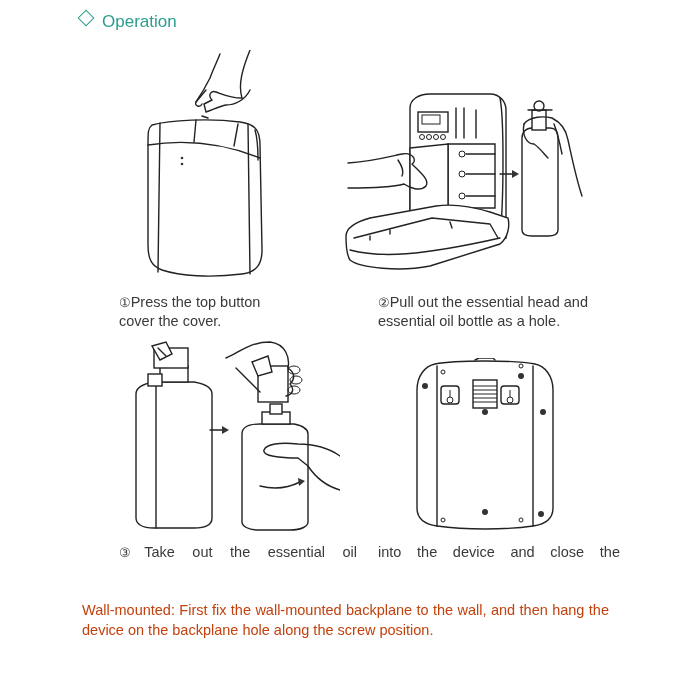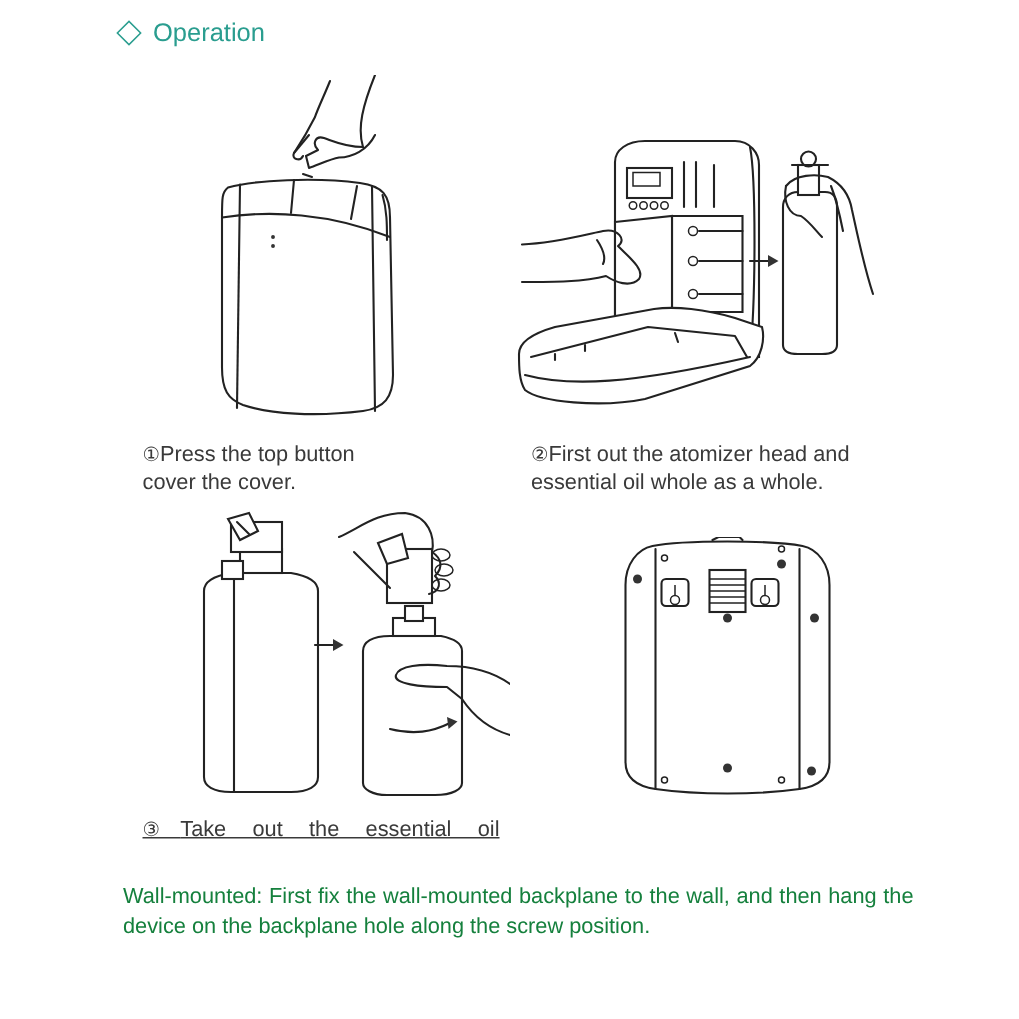--- a/index.html
+++ b/index.html
@@ -1,23 +1,23 @@
 <!DOCTYPE html>
 <html><head>
 <meta charset="utf-8">
 <style>
   html,body{margin:0;padding:0;background:#fff;}
   body{width:679px;height:679px;position:relative;overflow:hidden;font-family:"Liberation Sans",sans-serif;color:#333;}
-  .title{position:absolute;left:80px;top:12px;display:flex;align-items:center;gap:6px;color:#2a9d8f;font-size:17px;}
+  .title{position:absolute;left:80px;top:12px;display:flex;gap:6px;color:#2a9d8f;font-size:17px;}
   .title .diamond{width:10px;height:10px;border:1.5px solid #2a9d8f;transform:rotate(45deg);display:inline-block;margin-right:4px;}
   .fig{position:absolute;}
-  .cap{position:absolute;font-size:14.5px;line-height:19px;color:#3a3a3a;}
+  .cap{position:absolute;font-size:14.5px;line-height:19px;color:#3a3a3a;margin-left:24px;}
   .cap .num{font-size:13px;}
-  .just{text-align:justify;text-align-last:left;text-decoration:underline;}
-  .note{position:absolute;left:82px;top:588px;width:527px;font-size:14.5px;line-height:20px;color:#15803d;text-align:justify;}
+  .just{text-align:justify;text-align-last:left;}
+  .note{position:absolute;left:82px;top:600px;width:527px;font-size:14.5px;line-height:20px;color:#c2410c;text-align:justify;}
   svg{display:block;}
   .ln{fill:none;stroke:#222;stroke-width:1.4;stroke-linejoin:round;stroke-linecap:round;}
   .lnt{fill:none;stroke:#222;stroke-width:1;}
   .wf{fill:#fff;stroke:#222;stroke-width:1.4;}
   .dk{fill:#333;}
 </style>
 </head>
 <body>
 
 <div class="title">
@@ -148,24 +148,25 @@
     <circle class="lnt" cx="106" cy="162" r="2"></circle>
   </svg>
 </div>
 
 <div class="cap" style="left:95px;top:293px;width:230px;">
   <span class="num">①</span><span>Press the top button</span><br>
   <span>cover the cover.</span>
 </div>
 
 <div class="cap" style="left:354px;top:293px;width:260px;">
-  <span class="num">②</span><span>First out the atomizer head and</span><br>
-  <span>essential oil whole as a whole.</span>
+  <span class="num">②</span><span>Pull out the essential head and</span><br>
+  <span>essential oil bottle as a hole.</span>
 </div>
 
 <div class="cap" style="left:95px;top:543px;width:238px;">
   <div class="just" style="text-align-last:justify;"><span class="num">③</span><span>Take out the essential oil</span></div>
 </div>
 
 <div class="cap" style="left:354px;top:543px;width:242px;">
+  <div class="just" style="text-align-last:justify;">into the device and close the</div>
 </div>
 
 <div class="note">Wall-mounted: First fix the wall-mounted backplane to the wall, and then hang the device on the backplane hole along the screw position.</div>
 
 </body></html>

